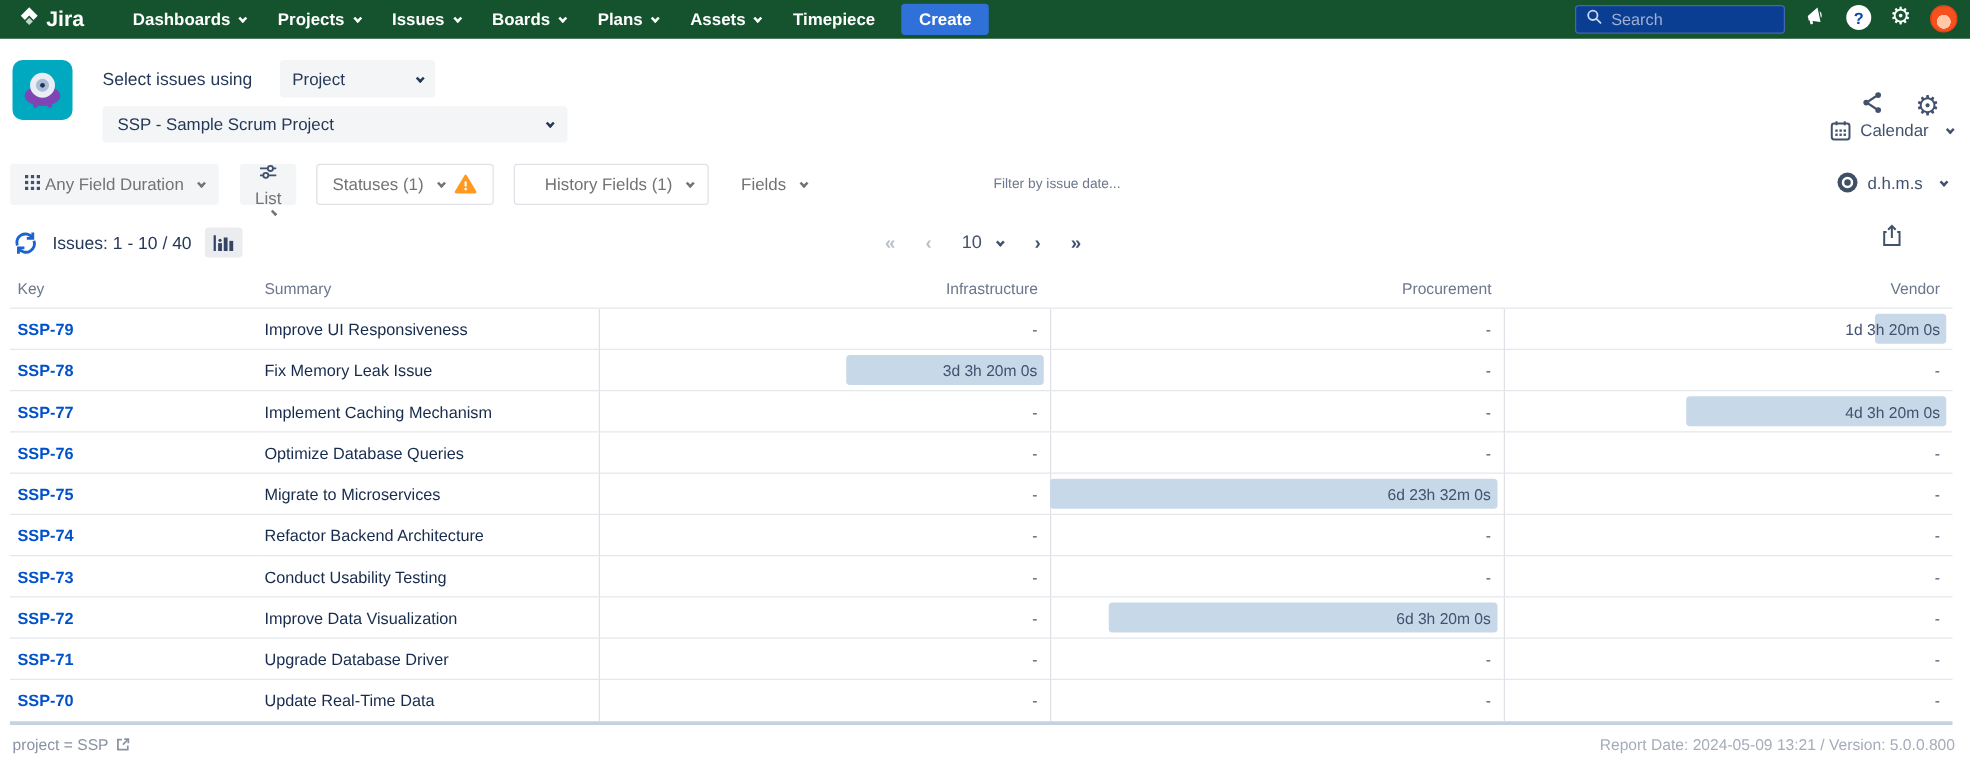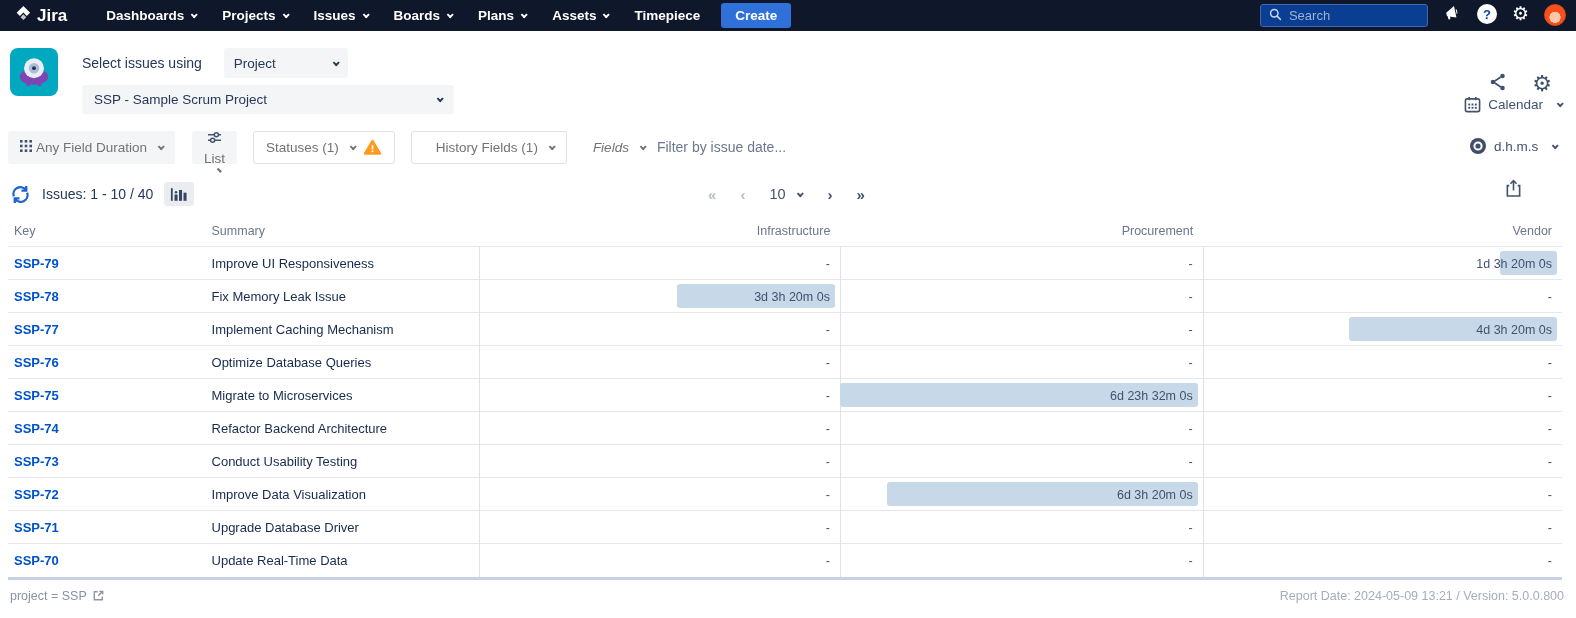--- a/index.html
+++ b/index.html
@@ -1,20 +1,20 @@
 <!DOCTYPE html>
 <html><head>
 <meta charset="utf-8">
 <style>
   * { box-sizing: border-box; margin: 0; padding: 0; }
   html, body { width: 1576px; height: 618px; overflow: hidden; background: #fff;
     font-family: "Liberation Sans", sans-serif; }
 
   
-  .topnav { height: 31px; background: #0f172a; display: flex; align-items: center; padding: 0 10px; }
+  .topnav { height: 31px; background: #14532d; display: flex; align-items: center; padding: 0 10px; }
   .logo { display: flex; align-items: center; gap: 5px; color: #fff; font-size: 17px; font-weight: bold;
     margin: 0 26px 0 4px; cursor: pointer; }
   .nav-menu { display: flex; align-items: center; height: 100%; }
   .nav-item { color: #fff; font-size: 13.5px; font-weight: 600; padding: 0 13px; height: 31px;
     display: flex; align-items: center; cursor: pointer; white-space: nowrap; }
   .chev { display: inline-block; width: 6px; height: 6px; border-right: 2px solid currentColor;
     border-bottom: 2px solid currentColor; transform: rotate(45deg) translateY(-1px); margin-left: 7px; }
   .chev.sm { width: 5px; height: 5px; }
   .create-btn { background: #2f71d9; color: #fff; font-size: 13.5px; font-weight: 600; border: none;
     border-radius: 3px; padding: 5px 14px; margin-left: 8px; cursor: pointer; }
@@ -42,22 +42,22 @@
   .dd-project { width: 372px; height: 29px; padding: 0 12px; justify-content: space-between; margin-top: 7px; }
   .header-icons { margin-left: auto; display: flex; align-items: center; gap: 24px; margin-top: 24px; padding-right: 8px; }
   .hicon { cursor: pointer; color: #42526e; }
 
   
   .toolbar { display: flex; align-items: center; margin: 6px 14px 0 8px; height: 34px; }
   .tb-btn { display: flex; align-items: center; gap: 4px; font-size: 13.5px; color: #737373; height: 33px;
     padding: 0 12px; border-radius: 3px; cursor: pointer; white-space: nowrap; }
   .tb-gray { background: #f4f5f7; }
   .tb-outline { background: #fff; border: 1px solid #dfe1e6; }
-  .tb-plain { background: transparent; font-style: italic; }
-  .date-filter { border: none; outline: none; font-size: 14px; color: #a16207; width: 200px; }
+  .tb-plain { background: transparent; }
+  .date-filter { border: none; outline: none; font-size: 11px; color: #a16207; width: 200px; margin-left: 138px; }
   .date-filter::placeholder { color: #6b778c; }
   .toolbar-right { margin-left: auto; display: flex; align-items: center; gap: 24px; flex-direction: column; }
   .tbr-item { display: flex; align-items: center; gap: 7px; font-size: 13.5px; color: #42526e; cursor: pointer; }
 
   
   .issues-bar { position: relative; display: flex; align-items: center; gap: 11px; margin: 16px 14px 10px 10px; height: 28px; }
   .issues-count { font-size: 14px; color: #253858; }
   .chart-btn { width: 30px; height: 24px; background: #ebecf0; border-radius: 3px; display: flex;
     align-items: center; justify-content: center; cursor: pointer; }
   .pagination { position: absolute; left: 50%; transform: translateX(-50%); display: flex; align-items: center;

